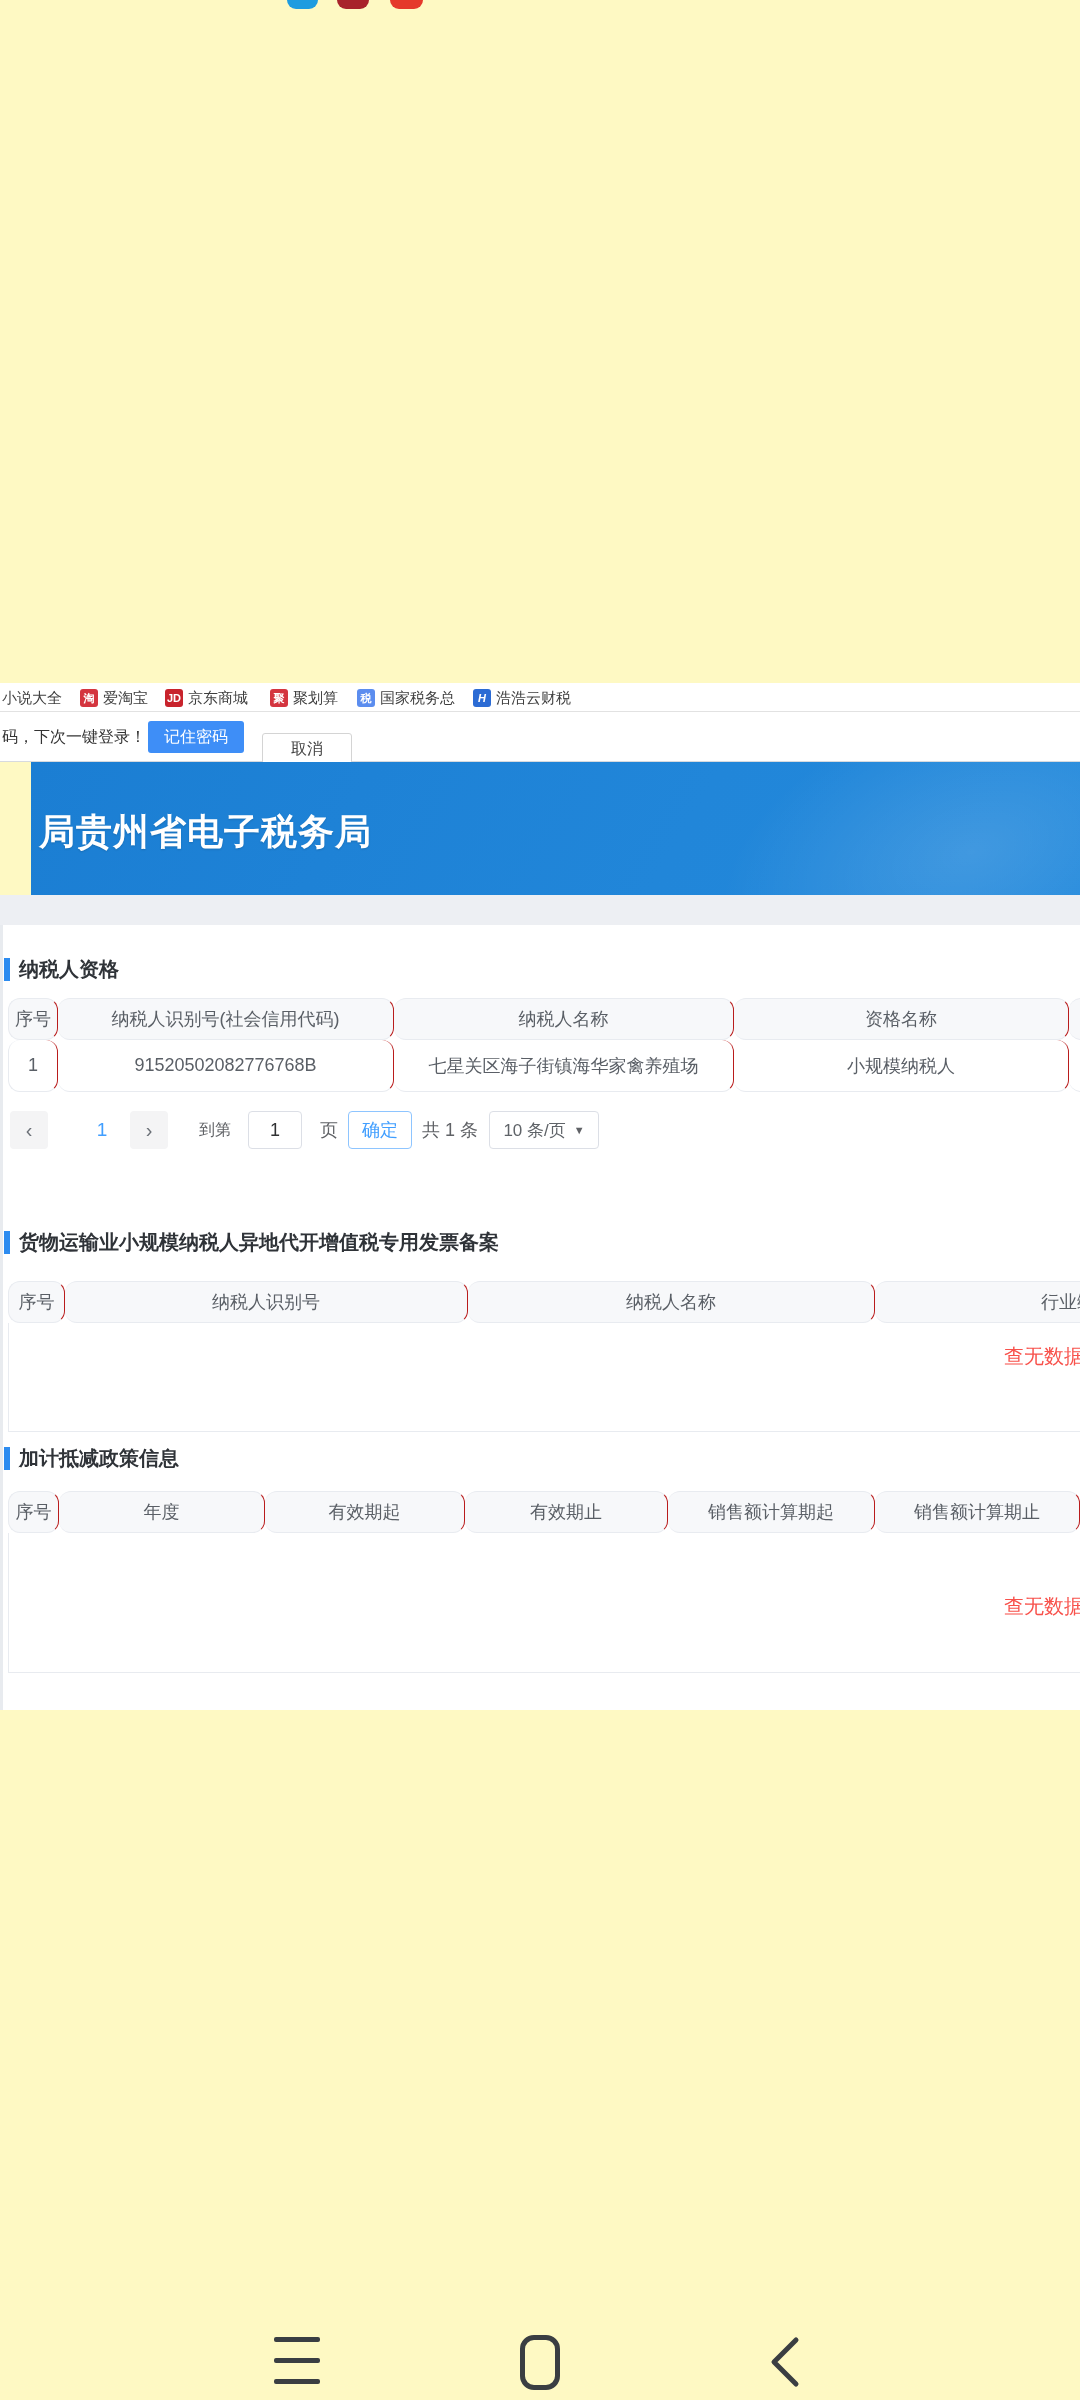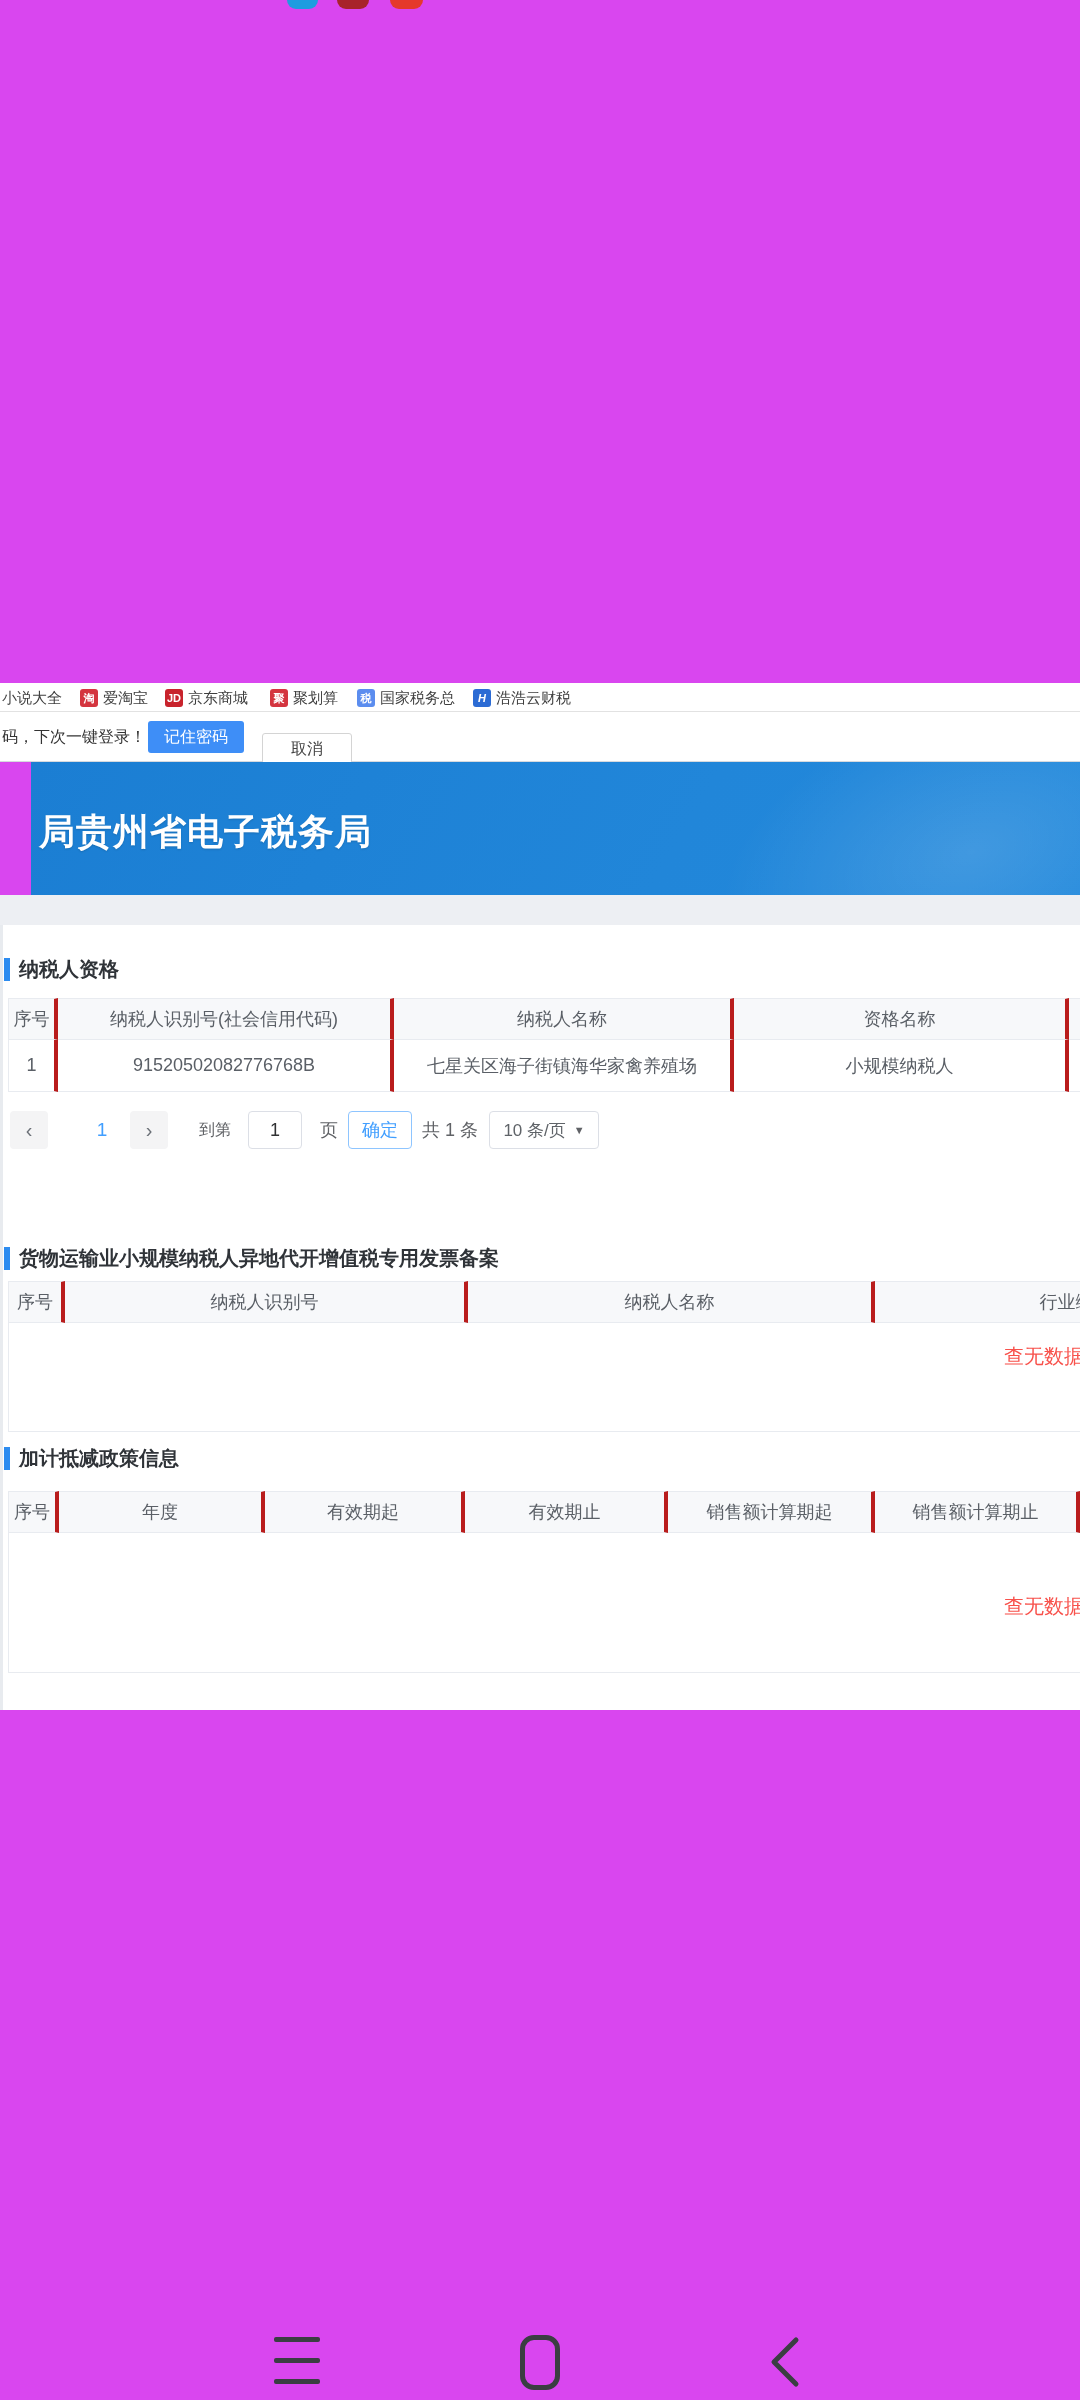--- a/index.html
+++ b/index.html
@@ -1,17 +1,17 @@
 <!DOCTYPE html>
 <html><head>
 <meta charset="utf-8">
 <style>
   * { box-sizing: border-box; margin: 0; padding: 0; }
   html,body { width:1080px; height:2400px; background:#000; font-family:"Liberation Sans","DejaVu Sans",sans-serif; }
-  #screen { position:relative; width:1080px; height:2400px; overflow:hidden; background:#d946ef;padding-left:26px; }
+  #screen { position:relative; width:1080px; height:2400px; overflow:hidden; background:#fef9c3;padding-left:26px; }
 
   
   .sliver { position:absolute; top:0; height:9px; border-radius:0 0 9px 9px; }
 
   
   #bookmarks { position:absolute; top:683px; left:0; width:1080px; height:29px; background:#fff; border-bottom:1px solid #e2e2e2; overflow:hidden; }
   .bm-item { position:absolute; top:2px; height:26px; display:flex; align-items:center; }
   .bm-icon { width:18px; height:18px; border-radius:3px; color:#fff; font-size:11px; font-weight:bold; display:flex; align-items:center; justify-content:center; margin-right:5px; }
   .bm-label { font-size:15px; color:#3e3e3e; white-space:nowrap; }
 
@@ -35,21 +35,21 @@
   
   #card { position:absolute; top:925px; left:3px; width:1077px; height:785px; background:#fff; overflow:hidden;text-decoration:underline; }
   .left-strip { position:absolute; top:925px; left:0; width:3px; height:785px; background:#e8ebef; }
 
   .sec-title { position:absolute; left:1px; height:28px; display:flex; align-items:center; }
   .sec-bar { width:6px; height:23px; background:#2d8cf0; margin-right:9px; }
   .sec-text { font-size:20px; font-weight:bold; color:#2f3338; white-space:nowrap; }
 
   .tbl { position:absolute; left:5px; }
   .t-row { display:flex; }
-  .t-cell { border-right:4px solid #b91c1c; border-bottom:1px solid #e8ebf0; display:flex; align-items:center; justify-content:center; font-size:18px; color:#5a5f66; white-space:nowrap; overflow:hidden; }
+  .t-cell { border-right:1px solid #b91c1c; border-bottom:1px solid #e8ebf0; display:flex; align-items:center; justify-content:center; font-size:18px; color:#5a5f66; white-space:nowrap; overflow:hidden;border-radius:12px; }
   .t-head .t-cell { background:#f7f8fa; border-top:1px solid #e8ebf0; height:42px; }
   .t-head .t-cell:first-child, .t-body .t-cell:first-child { border-left:1px solid #e8ebf0; }
   .t-body .t-cell { height:52px; background:#fff; }
   .t-empty { position:relative; border-left:1px solid #e8ebf0; border-right:1px solid #e8ebf0; border-bottom:1px solid #e8ebf0; background:#fff; }
   .empty-text { position:absolute; left:995px; font-size:20px; color:#f8514b; white-space:nowrap; }
 
   
   #pager { position:absolute; left:5px; top:186px; width:1070px; height:40px; }
   .pg { position:absolute; top:0; height:38px; display:flex; align-items:center; justify-content:center; }
   .pg-btn { width:38px; background:#f4f4f5; border-radius:4px; color:#6a6f76; font-size:20px; cursor:pointer; }
@@ -153,21 +153,21 @@
       <input id="pg-input" class="pg" value="1" style="">
       <div id="pg-goto-suf" class="pg">页</div>
       <div id="pg-ok" class="pg">确定</div>
       <div id="pg-total" class="pg">共 1 条</div>
       <div id="pg-size" class="pg">
         <span>10 条/页</span>
         <span class="caret">▼</span>
       </div>
     </div>
 
-    <div class="sec-title" style="top:319px;">
+    <div class="sec-title" style="top:303px;">
       <div class="sec-bar"></div>
       <div class="sec-text">货物运输业小规模纳税人异地代开增值税专用发票备案</div>
     </div>
     <div class="tbl" style="top:356px;width:1272px;">
       <div class="t-row t-head">
         <div class="t-cell" style="width:57px;">序号</div>
         <div class="t-cell" style="width:403px;">纳税人识别号</div>
         <div class="t-cell" style="width:407px;">纳税人名称</div>
         <div class="t-cell" style="width:405px;">行业编码</div>
       </div>

